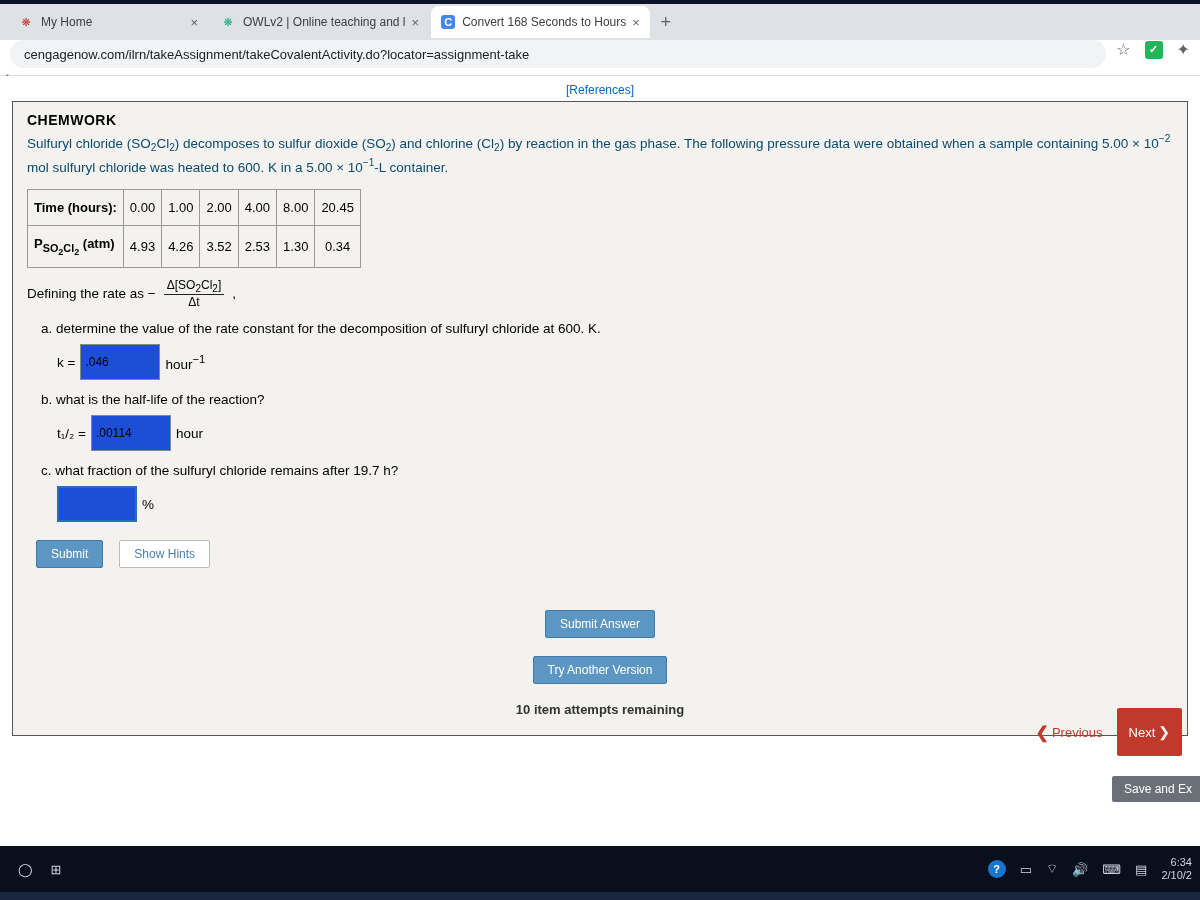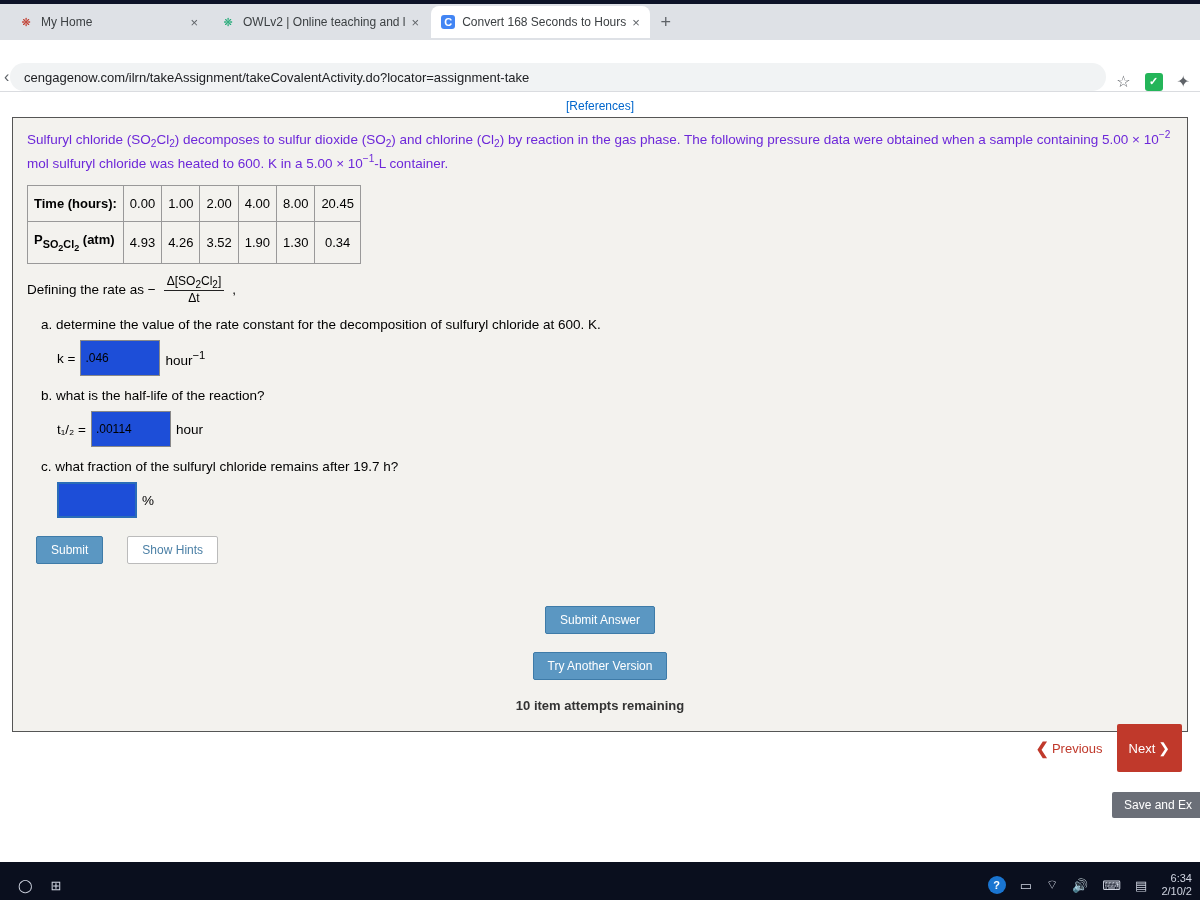--- a/index.html
+++ b/index.html
@@ -36,23 +36,23 @@
     font-size: 12px;
     color: #3c4043;
   }
   .tab.inactive { background: #dee1e6; }
   .tab .favicon { width: 16px; height: 16px; margin-right: 7px; display: flex; align-items: center; justify-content: center; font-size: 11px; }
   .tab .title { flex: 1; white-space: nowrap; overflow: hidden; text-overflow: ellipsis; }
   .tab .close { margin-left: 6px; color: #5f6368; font-size: 13px; }
   .new-tab { width: 28px; text-align: center; font-size: 18px; color: #5f6368; }
   .addr-bar {
     background: #fff;
-    height: 52px;
-    display: flex;
-    align-items: flex-end;
+    height: 36px;
+    display: flex;
+    align-items: flex-start;
     padding: 0 10px;
     gap: 10px;
     border-bottom: 1px solid #dadce0;
   }
   .addr-input {
     flex: 1;
     background: #f1f3f4;
     border-radius: 14px;
     height: 28px;
     display: flex;
@@ -82,21 +82,21 @@
     margin: 0 12px 10px 12px;
     background: #f3f2ee;
     padding: 10px 14px 18px;
   }
   .chemwork-title {
     font-weight: bold;
     font-size: 14px;
     letter-spacing: 0.5px;
     margin-bottom: 4px;
   }
-  .problem-text { font-size: 13.5px; line-height: 1.45; color: #6d28d9; }
+  .problem-text { font-size: 13.5px; line-height: 1.45; color: #0c4a6e; }
   .problem-text sub, .problem-text sup { font-size: 0.75em; }
   .data-table {
     border-collapse: collapse;
     margin: 12px 0 10px;
     font-size: 13px;
   }
   .data-table td, .data-table th {
     border: 1px solid #999;
     padding: 10px 6px;
     text-align: center;
@@ -123,21 +123,21 @@
     padding: 6px 14px;
     font-size: 12px;
     border-radius: 2px;
     cursor: pointer;
   }
   .blue-btn.light {
     background: #fff;
     color: #4a7fa5;
     border: 1px solid #bbb;
   }
-  .btn-row { display: flex; gap: 24px; align-items: center; margin-top: 18px; padding-left: 9px; }
+  .btn-row { display: flex; gap: 16px; align-items: center; margin-top: 18px; padding-left: 9px; }
   .bottom-row { display: flex; gap: 18px; align-items: center; margin: 42px 12px 0; flex-direction: column; }
   .attempts { font-size: 13px; color: #333; font-weight: bold; }
 
   .nav-row {
     position: absolute;
     right: 18px;
     bottom: 90px;
     display: flex;
     gap: 14px;
     align-items: center;
@@ -207,39 +207,40 @@
       <span class="ext-puzzle">✦</span>
     </div>
   </div>
 
   <div class="page-area">
     <div class="ref-bar">
       <span class="ref-link">[References]</span>
     </div>
 
     <div class="content-frame">
+      <div class="chemwork-title">CHEMWORK</div>
       <div class="problem-text" id="intro">Sulfuryl chloride (SO<sub>2</sub>Cl<sub>2</sub>) decomposes to sulfur dioxide (SO<sub>2</sub>) and chlorine (Cl<sub>2</sub>) by reaction in the gas phase. The following pressure data were obtained when a sample containing 5.00 × 10<sup>−2</sup> mol sulfuryl chloride was heated to 600. K in a 5.00 × 10<sup>−1</sup>-L container.</div>
 
       <table class="data-table">
         <tbody>
             <tr>
           <th>Time (hours):</th>
           <td>0.00</td>
           <td>1.00</td>
           <td>2.00</td>
           <td>4.00</td>
           <td>8.00</td>
           <td>20.45</td>
         </tr>
         <tr>
           <th id="row2label">P<sub>SO<sub>2</sub>Cl<sub>2</sub></sub> (atm)</th>
           <td>4.93</td>
           <td>4.26</td>
           <td>3.52</td>
-          <td>1.90</td>
+          <td>2.53</td>
           <td>1.30</td>
           <td>0.34</td>
         </tr>
       </tbody>
         </table>
 
       <div class="rate-def">
         <span>Defining the rate as −</span>
         <span class="fraction">
           <span class="num" id="ratenum">Δ[SO<sub>2</sub>Cl<sub>2</sub>]</span>

